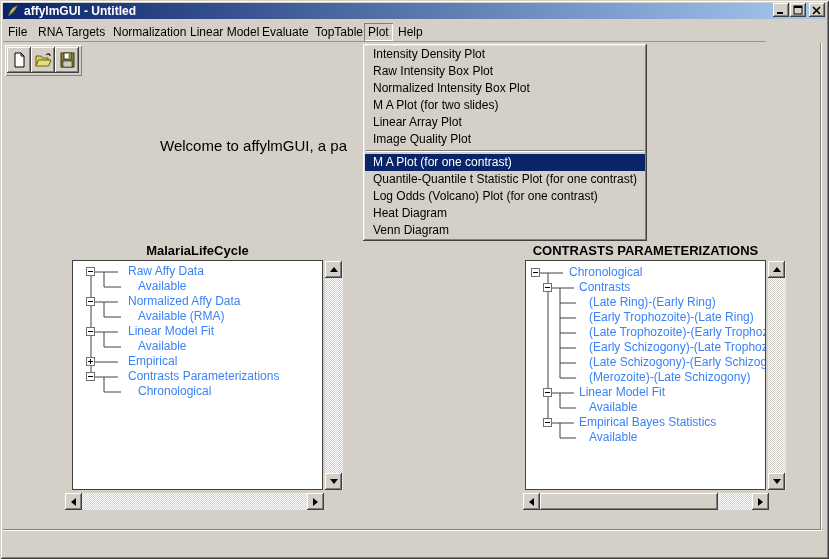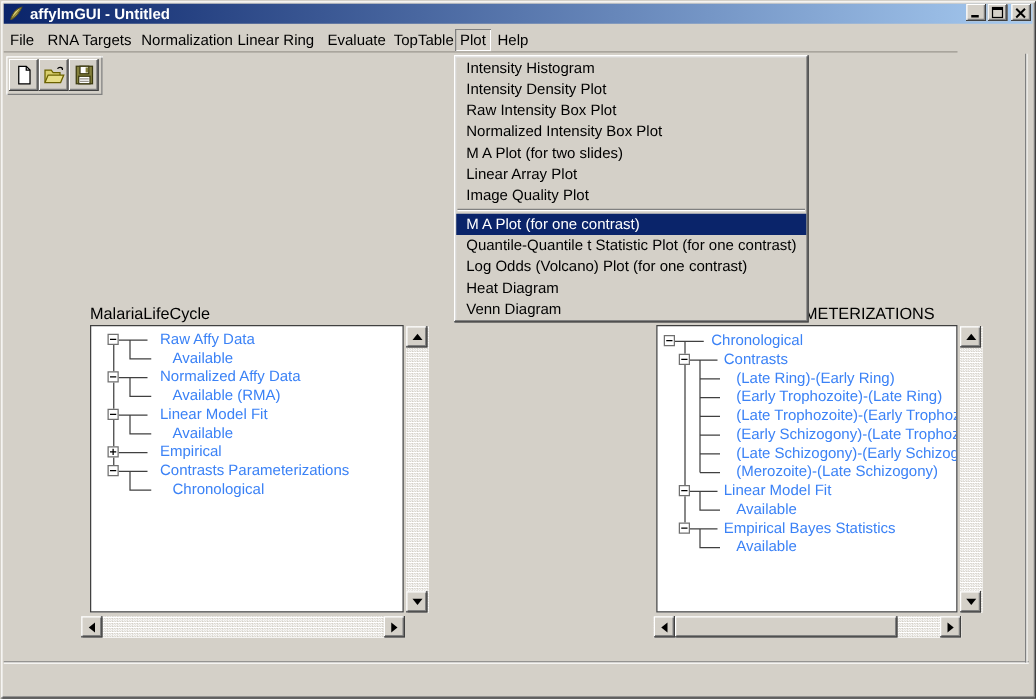--- a/index.html
+++ b/index.html
@@ -48,21 +48,21 @@
   
   #plot-menu {
     position:absolute; left:363px; top:44px; width:284px; background:#d4d0c8; z-index:50;
     box-shadow: inset -1px -1px 0 #404040, inset 1px 1px 0 #ffffff, inset -2px -2px 0 #808080, inset 2px 2px 0 #dfdfdf;
     padding:2px; font-size:12px;
   }
   .menu-item { height:17px; line-height:17px; padding-left:8px; color:#000; white-space:nowrap; overflow:hidden; }
   .menu-item.selected { background:#0a246a; color:#ffffff; }
   .menu-sep { height:2px; margin:2px 1px; border-top:1px solid #808080; border-bottom:1px solid #ffffff; }
   
-  .panel-title { position:absolute; top:243px; height:15px; font-size:13px; font-weight:normal; text-align:left; white-space:nowrap; overflow:hidden; }
+  .panel-title { position:absolute; top:243px; height:15px; font-size:13px; font-weight:bold; text-align:center; white-space:nowrap; overflow:hidden; }
   #left-title  { left:72px;  width:251px; }
   #right-title { left:525px; width:241px; }
   .tree-box {
     position:absolute; top:260px; height:230px; background:#ffffff;
     border:1px solid #404040; overflow:hidden;
   }
   #left-tree  { left:72px;  width:251px; }
   #right-tree { left:525px; width:241px; }
   .tree-lines { position:absolute; left:0; top:0; }
   .tree-label { position:absolute; height:15px; line-height:15px; font-size:12px; color:#3b82f6; white-space:nowrap; }
@@ -120,21 +120,21 @@
   <div class="win-btn" id="btn-close">
     <svg width="10" height="9" viewBox="0 0 10 9">
         <path d="M1 1 L8 8 M8 1 L1 8" stroke="#000" stroke-width="1.6"></path>
       </svg>
   </div>
 
   <div id="menubar">
     <span class="mb-item" style="left:1px">File</span>
     <span class="mb-item" style="left:31px">RNA Targets</span>
     <span class="mb-item" style="left:106px">Normalization</span>
-    <span class="mb-item" style="left:183px">Linear Ring</span>
+    <span class="mb-item" style="left:183px">Linear Model</span>
     <span class="mb-item" style="left:255px">Evaluate</span>
     <span class="mb-item" style="left:308px">TopTable</span>
     <span class="mb-item pressed" style="left:361px">Plot</span>
     <span class="mb-item" style="left:391px">Help</span>
   </div>
 
   <div id="toolbar">
     <div class="tb-btn">
       <svg width="17" height="18" viewBox="0 0 17 18">
         <path d="M4 2 H10 L13 5 V16 H4 Z" fill="#ffffff" stroke="#000"></path>
@@ -153,20 +153,21 @@
         <rect x="2" y="2" width="13" height="14" fill="#84803c" stroke="#3c3a10"></rect>
         <rect x="5" y="2" width="7" height="6" fill="#ffffff" stroke="#3c3a10"></rect>
         <rect x="9.5" y="3" width="2" height="4" fill="#84803c"></rect>
         <rect x="4" y="10" width="9" height="6" fill="#ffffff" stroke="#3c3a10"></rect>
         <line x1="5" y1="12" x2="12" y2="12" stroke="#9a968e"></line>
         <line x1="5" y1="14" x2="12" y2="14" stroke="#9a968e"></line>
       </svg>
     </div>
   </div>
 
+  <div id="welcome">Welcome to affylmGUI, a pa</div>
 
   <div class="panel-title" id="left-title">MalariaLifeCycle</div>
   <div class="tree-box" id="left-tree">
     <svg class="tree-lines" width="249" height="228" viewBox="0 0 249 228">
       <path d="M18 11 V116 M18 11 H45 M18 41 H45 M18 71 H45 M18 101 H45 M18 116 H45
                M31 11 V26 H48 M31 41 V56 H48 M31 71 V86 H48 M31 116 V131 H48" fill="none" stroke="#404040" stroke-width="1"></path>
     </svg>
     <div class="expand-box" style="left:13px;top:6px">
         <div class="h"></div>
       </div>
@@ -257,21 +258,20 @@
     <div class="sb-thumb" style="left:17px;top:0;width:178px;height:17px"></div>
     <div class="sb-btn" style="right:0;top:0">
         <div class="tri-right"></div>
       </div>
   </div>
 
   <div id="divider-bottom"></div>
   <div id="divider-right"></div>
 
   <div id="plot-menu">
-    <div class="menu-item">Intensity Histogram</div>
     <div class="menu-item">Intensity Density Plot</div>
     <div class="menu-item">Raw Intensity Box Plot</div>
     <div class="menu-item">Normalized Intensity Box Plot</div>
     <div class="menu-item">M A Plot (for two slides)</div>
     <div class="menu-item">Linear Array Plot</div>
     <div class="menu-item">Image Quality Plot</div>
     <div class="menu-sep"></div>
     <div class="menu-item selected">M A Plot (for one contrast)</div>
     <div class="menu-item">Quantile-Quantile t Statistic Plot (for one contrast)</div>
     <div class="menu-item">Log Odds (Volcano) Plot (for one contrast)</div>

